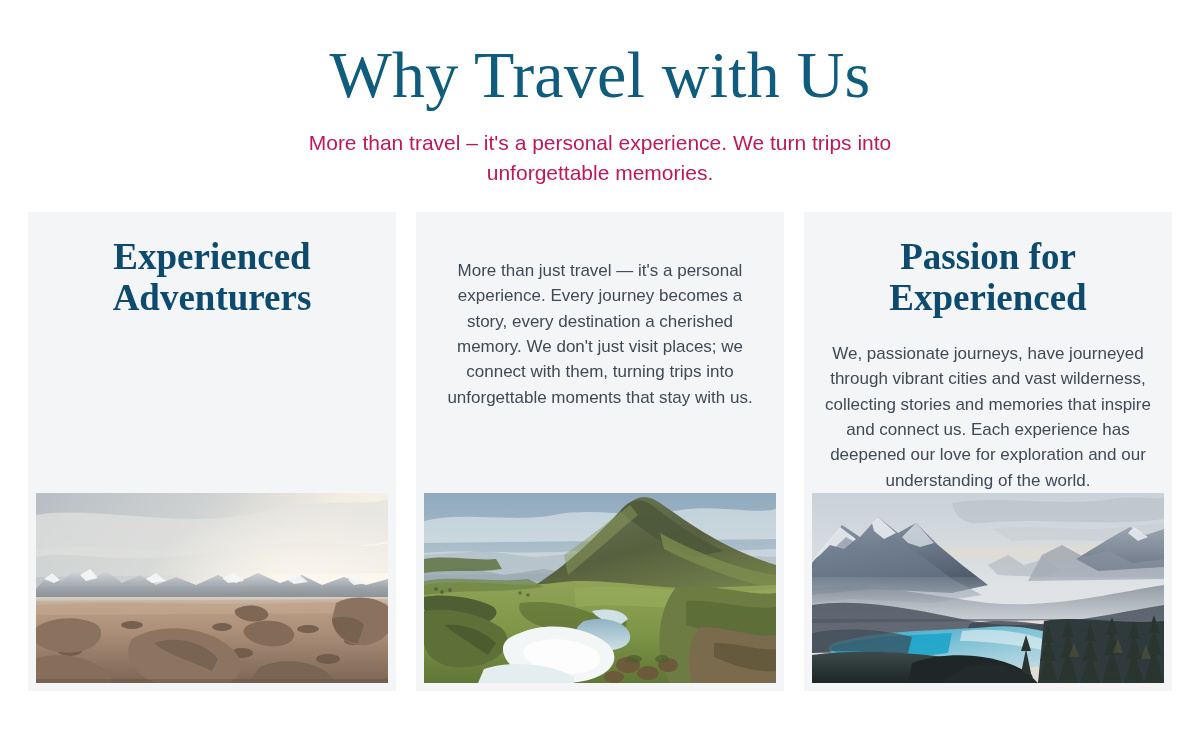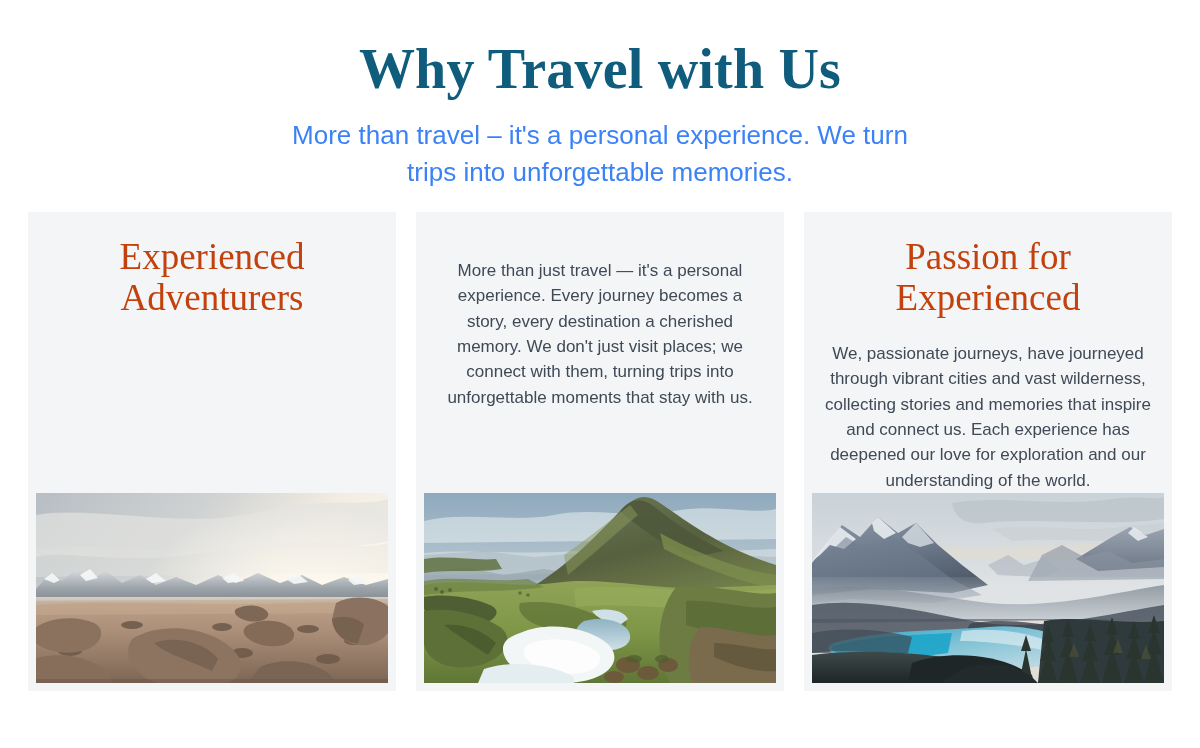--- a/index.html
+++ b/index.html
@@ -25,34 +25,34 @@
   }
 
   
   .header {
     padding-top: 38px;
     text-align: center;
   }
 
   .page-title {
     font-family: "Liberation Serif", "DejaVu Serif", serif;
-    font-size: 56px;
+    font-size: 66px;
     line-height: 1.12;
-    font-weight: 700;
+    font-weight: 400;
     color: #0f5c7c;
     letter-spacing: 0.2px;
   }
 
   .page-subtitle {
     margin: 16px auto 0;
     width: 660px;
-    font-size: 26px;
+    font-size: 21px;
     line-height: 1.45;
     font-weight: 400;
-    color: #3b82f6;
+    color: #be185d;
   }
 
   
   .cards {
     position: absolute;
     top: 212px;
     left: 28px;
     width: 1144px;
     display: flex;
     gap: 20px;
@@ -69,22 +69,22 @@
   .card-inner {
     padding: 16px 12px 0 12px;
     text-align: center;
     flex: 0 0 auto;
   }
 
   .card-title {
     font-family: "Liberation Serif", "DejaVu Serif", serif;
     font-size: 37px;
     line-height: 1.12;
-    font-weight: 400;
-    color: #c2410c;
+    font-weight: 700;
+    color: #0c4a6e;
   }
 
   .card-text {
     margin-top: 22px;
     font-size: 17px;
     line-height: 1.49;
     color: #3f4a56;
   }
 
   .card-media {

